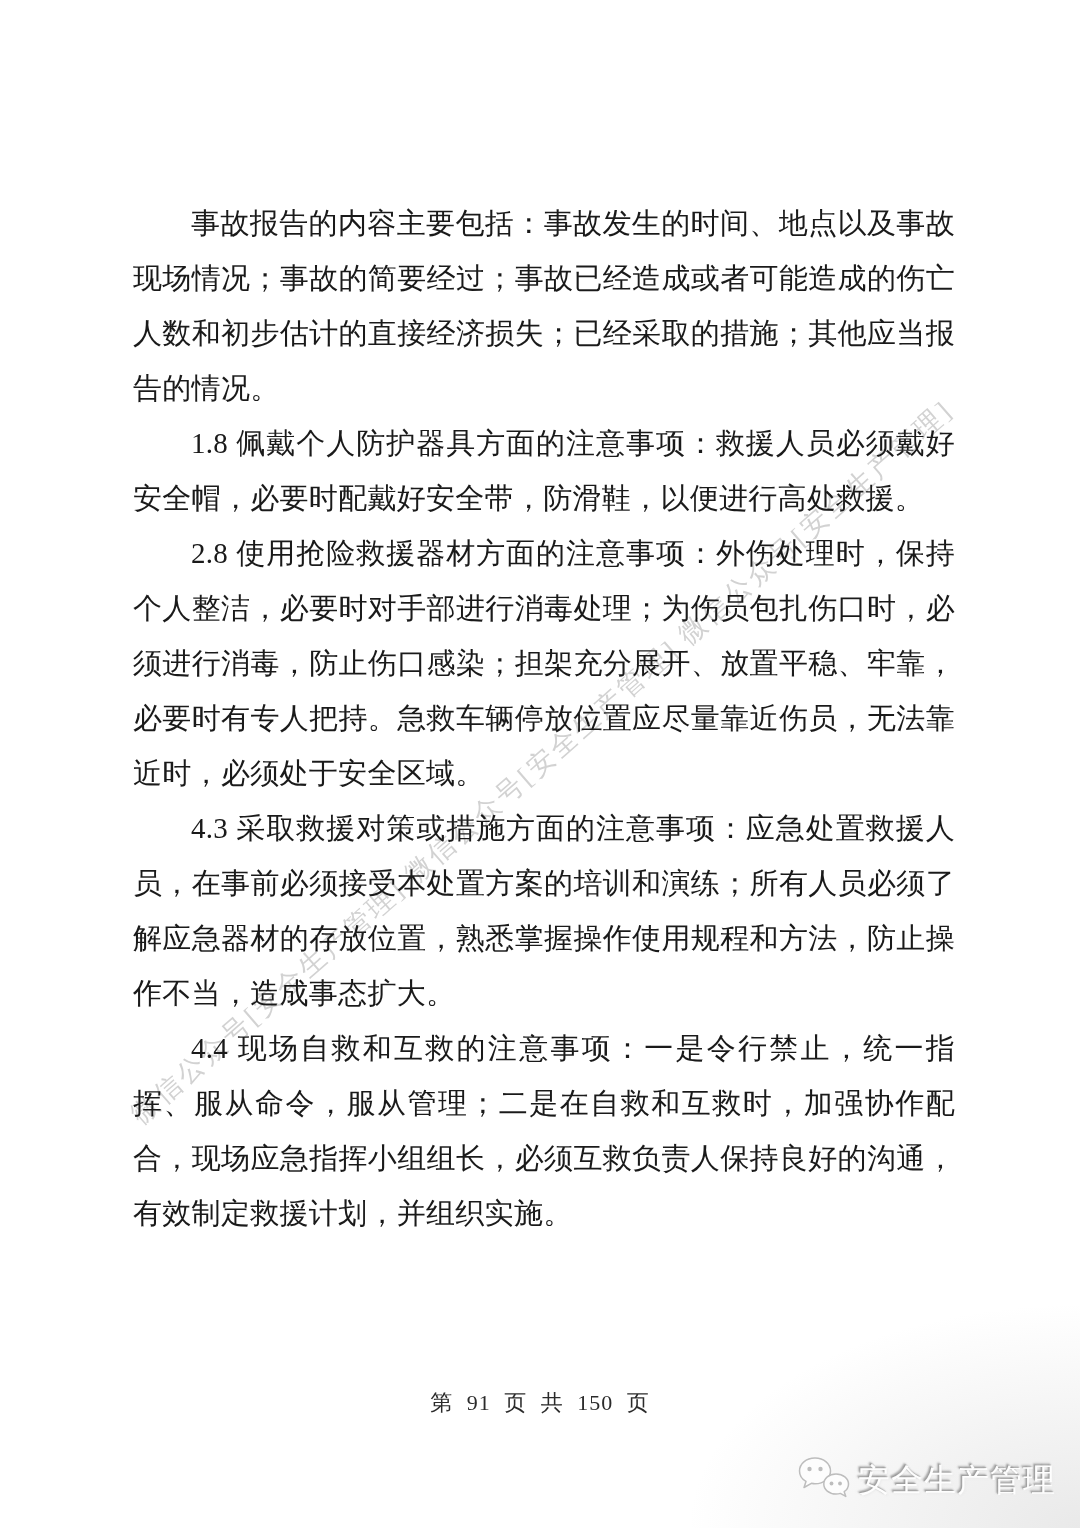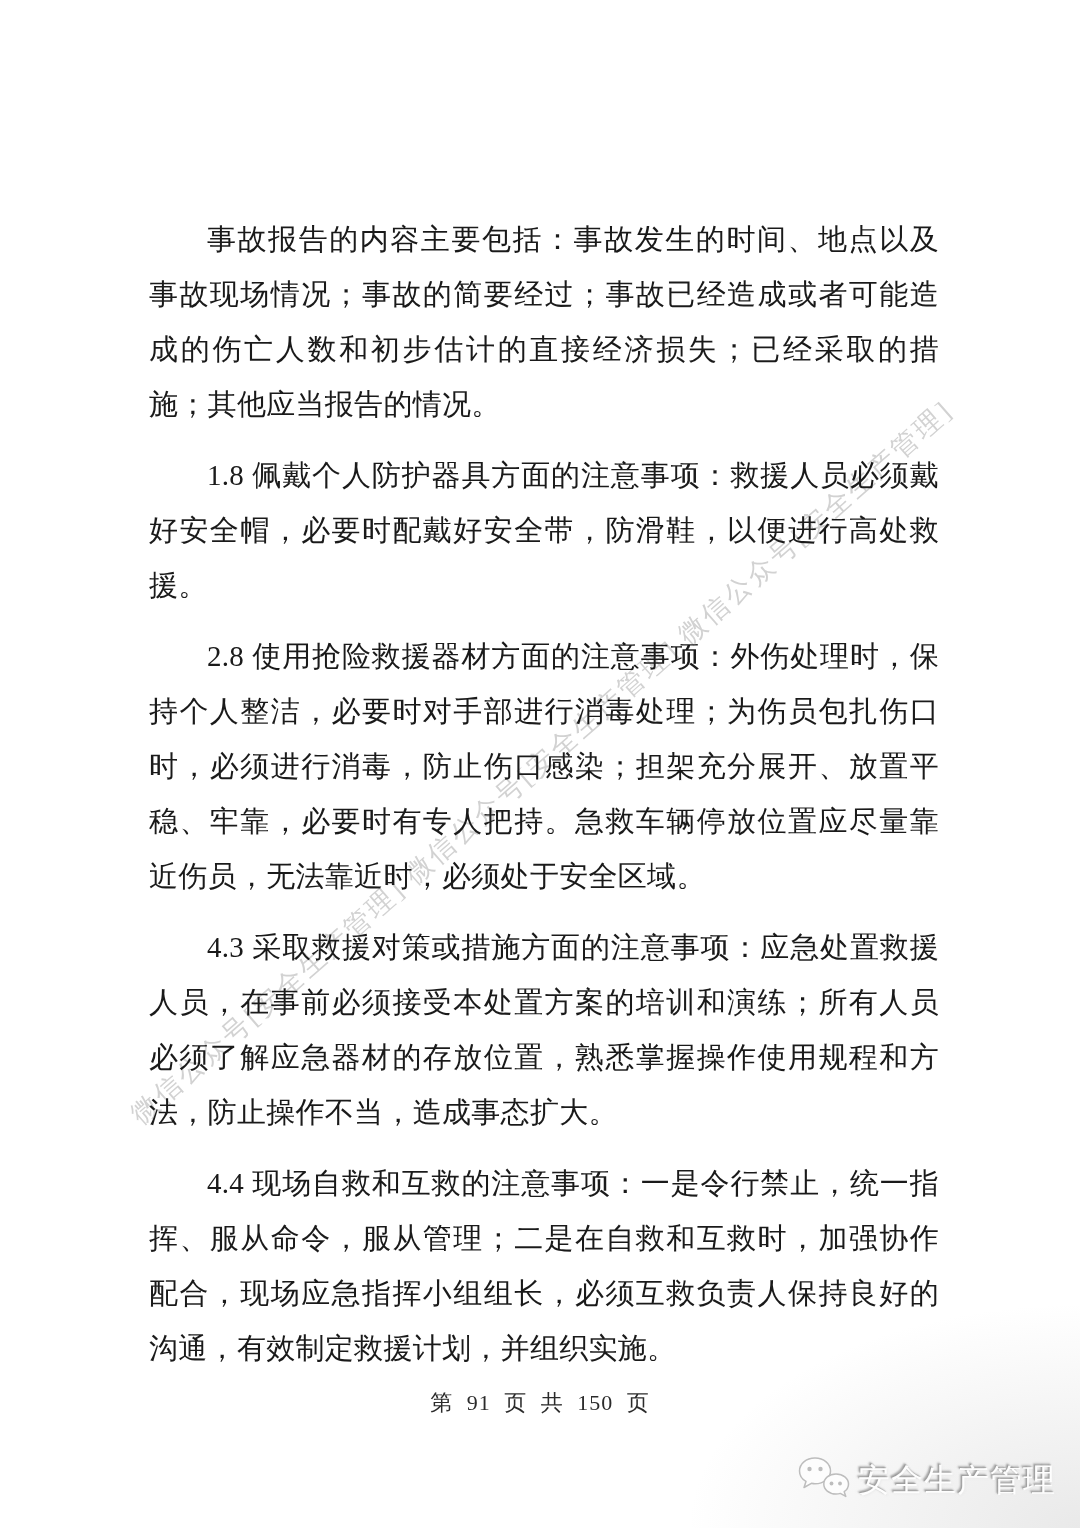--- a/index.html
+++ b/index.html
@@ -36,21 +36,21 @@
     left: 133px;
     top: 196px;
     width: 822px;
     font-size: 29px;
     line-height: 55px;
     color: #1a1a1a;
     text-align: justify;
     text-justify: inter-ideograph;
   }
   .content p {
-    margin: 16px;
+    margin: 0;
     text-indent: 58px;
     letter-spacing: 0.3px;
   }
 
   
   .footer {
     position: absolute;
     left: 0;
     top: 1388px;
     width: 1080px;

